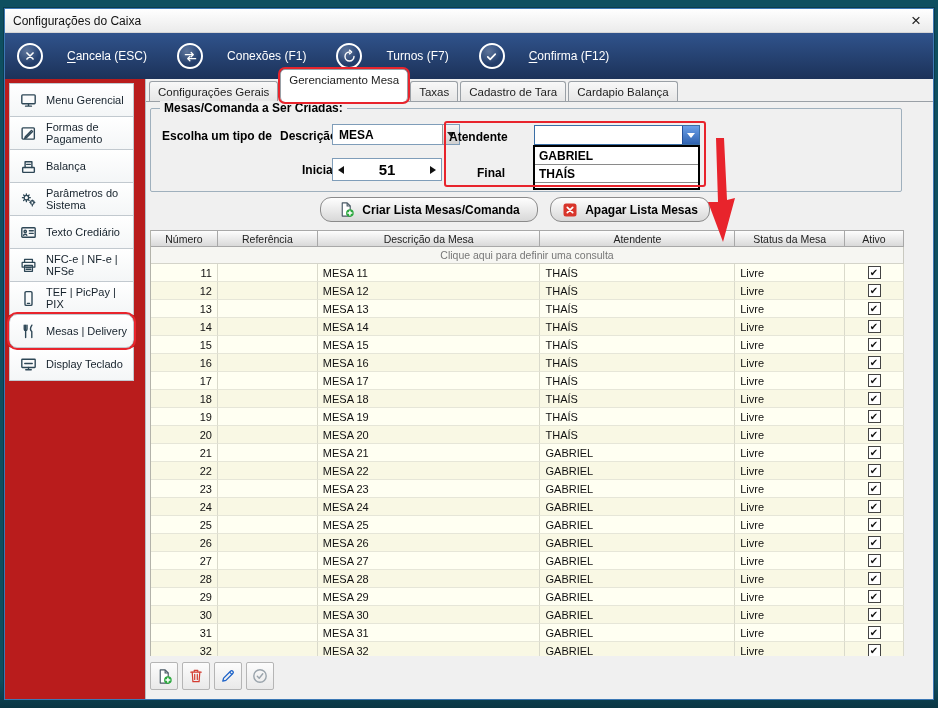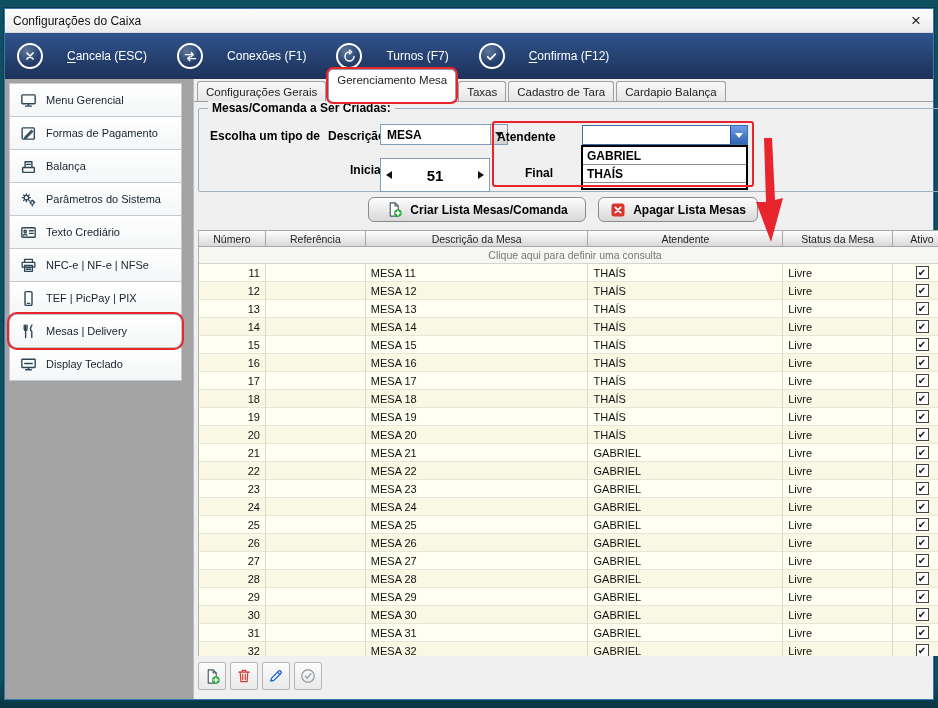--- a/index.html
+++ b/index.html
@@ -27,21 +27,21 @@
     display: flex; align-items: center; gap: 30px; padding-left: 12px;
   }
   .tb-item { display: flex; align-items: center; gap: 24px; color: #fff; font-size: 12px; white-space: nowrap; }
   .tb-icon { width: 26px; height: 26px; border: 2px solid #fff; border-radius: 50%;
     display: flex; align-items: center; justify-content: center; flex: 0 0 26px;
     background: radial-gradient(circle at 35% 30%, rgba(255,255,255,.25), rgba(255,255,255,0) 60%); }
   .tb-icon svg { display: block; }
   .tb-label u { text-underline-offset: 2px; }
   
   .content { flex: 1; display: flex; min-height: 0; }
-  .sidebar { width: 189px; background: #a3a3a3; border-right: 1px solid #b7bec5; padding: 4px 11px 0 4px; }
+  .sidebar { width: 141px; background: #b91c1c; border-right: 1px solid #b7bec5; padding: 4px 11px 0 4px; }
   .side-item {
     height: 34px; margin-top: -1px; border: 1px solid #c2c9cf;
     background: linear-gradient(#ffffff,#f4f6f7);
     display: flex; align-items: center; gap: 9px; padding: 0 4px 0 9px;
     font-size: 11px; color: #16222c; position: relative;
   }
   .side-item:first-child { margin-top: 0; }
   .side-item.hl { outline: 2.5px solid #e8242c; border-radius: 8px; z-index: 2; }
   .side-icon { width: 18px; display: flex; justify-content: center; flex: 0 0 18px; }
   .side-icon svg { display: block; }
@@ -74,28 +74,28 @@
     background: #fff; border: 1px solid #3a6ea5; display: flex; z-index: 6; }
   .combo-val { flex: 1; font-size: 12px; display: flex; align-items: center; padding-left: 5px; }
   .combo-btn { width: 17px; background: linear-gradient(#6ba0e8,#2f62b0); border-left: 1px solid #24509a;
     display: flex; align-items: center; justify-content: center; }
   .combo-btn .tri-down { border-top-color: #fff; }
   .dropdown { position: absolute; left: 387px; top: 43px; width: 167px;
     border: 2px solid #000; background: #fff; z-index: 6; padding-bottom: 5px; }
   .dd-item { height: 18px; display: flex; align-items: center; padding: 0 4px;
     font-size: 12px; font-weight: bold; color: #000; border-bottom: 1px solid #8a8a8a; }
   
-  .spinner { position: absolute; left: 186px; top: 56px; width: 110px; height: 34px;
+  .spinner { position: absolute; left: 186px; top: 56px; width: 110px; height: 23px;
     background: #fff; border: 1px solid #7f9db9; display: flex; align-items: stretch; z-index: 1; }
   .spin-side { width: 16px; display: flex; align-items: center; justify-content: center; }
   .tri-left { width: 0; height: 0; border-top: 4px solid transparent; border-bottom: 4px solid transparent; border-right: 6px solid #111; }
   .tri-right { width: 0; height: 0; border-top: 4px solid transparent; border-bottom: 4px solid transparent; border-left: 6px solid #111; }
   .spin-val { flex: 1; display: flex; align-items: center; justify-content: center; font-size: 15px; font-weight: bold; }
   
-  .btn { position: absolute; top: 95px; height: 25px; border: 1px solid #8b8b8b; border-radius: 6px;
+  .btn { position: absolute; top: 95px; height: 25px; border: 1px solid #8b8b8b; border-radius: 11px;
     background: linear-gradient(#fefefe,#d8d8d8); display: flex; align-items: center; justify-content: center;
     gap: 7px; font-size: 12px; font-weight: bold; color: #000; z-index: 1; }
   .btn-create { left: 174px; width: 218px; }
   .btn-delete { left: 404px; width: 160px; }
   .btn-icon { display: flex; }
   
   .anno-box { position: absolute; left: 298px; top: 19px; width: 262px; height: 66px;
     border: 2.5px solid #e8242c; border-radius: 3px; z-index: 7; pointer-events: none; }
   .anno-arrow { position: absolute; left: 558px; top: 36px; z-index: 7; pointer-events: none; }
   

